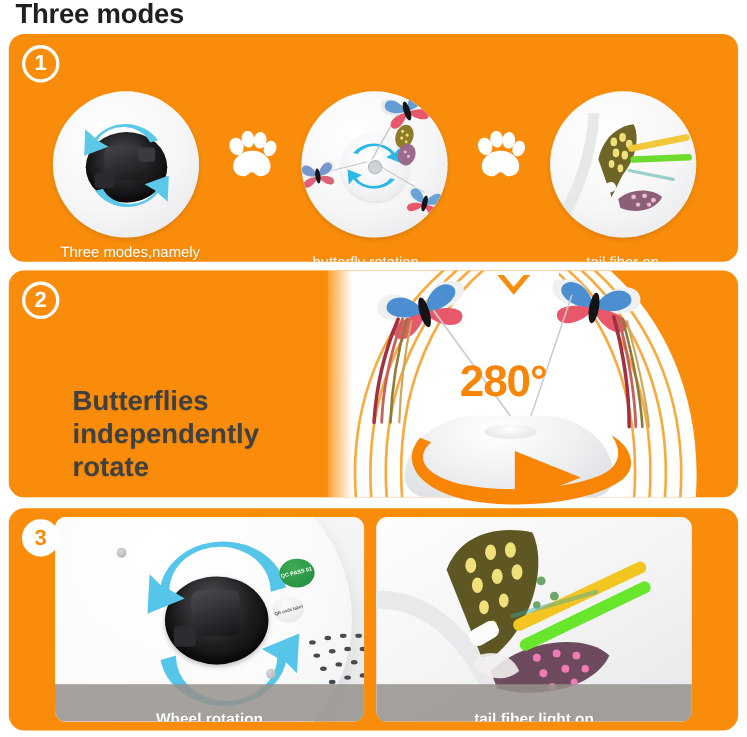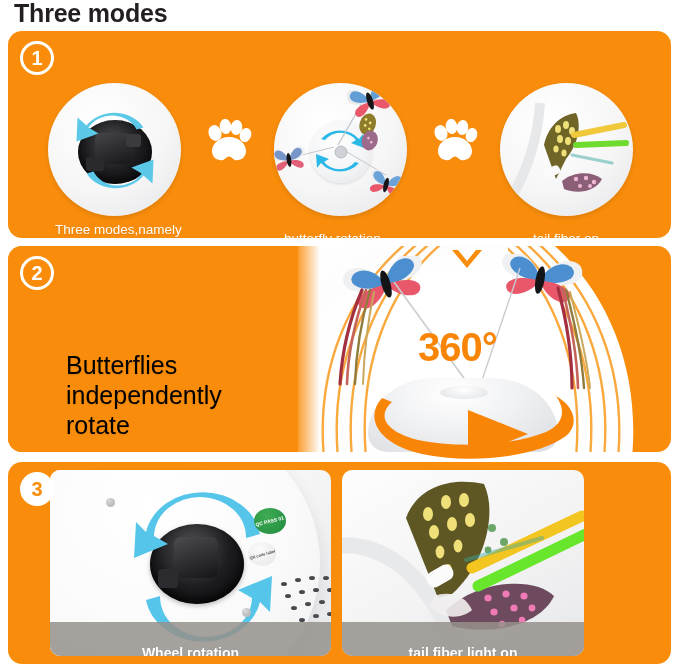--- a/index.html
+++ b/index.html
@@ -84,21 +84,21 @@
 
   .paw{position:absolute;width:46px;height:44px;}
 
   
   .p2-white{
     position:absolute;left:286px;top:0;width:377px;height:206px;
     background:radial-gradient(ellipse at 50% 60%,#ffffff 0%,#ffffff 56%,#fdfdfd 72%,#ffffff 100%);
   }
   .p2-head{
     position:absolute;left:58px;top:104px;width:220px;
-    color:#000000;font-weight:normal;font-size:25px;line-height:30px;
+    color:#404040;font-weight:bold;font-size:25px;line-height:30px;
     text-shadow:0 1px 2px rgba(0,0,0,.10);
   }
   .deg{
     position:absolute;left:418px;top:325px;color:#F98506;font-weight:bold;font-size:40px;
     letter-spacing:-1px;z-index:5;
   }
   .base{
     position:absolute;left:368px;top:378px;width:190px;height:74px;
     border-radius:95px 95px 28px 28px/80px 80px 26px 26px;
     background:radial-gradient(ellipse at 45% 20%,#ffffff 0%,#f0f1f3 45%,#d9dbde 100%);
@@ -109,21 +109,21 @@
     background:radial-gradient(ellipse at 50% 30%,#ffffff,#dfe1e4);z-index:4;
   }
   .arrow360{position:absolute;left:360px;top:372px;z-index:5;}
 
   
   .p3card{
     position:absolute;top:8px;height:186px;border-radius:10px;overflow:hidden;
     background:linear-gradient(150deg,#fdfdfd 0%,#f3f3f4 55%,#e6e7e9 100%);
   }
   #p3a{left:42px;width:281px;}
-  #p3b{left:334px;width:242px;}
+  #p3b{left:334px;width:287px;}
   .capbar{
     position:absolute;left:0;bottom:0;width:100%;height:34px;
     background:rgba(150,145,140,.86);
     display:flex;align-items:center;justify-content:center;
   }
   .capbar span{color:#ffffff;font-weight:bold;font-size:14px;text-shadow:0 1px 1px rgba(0,0,0,.18);margin-top:28px;}
 
   .device-body{
     position:absolute;left:-30px;top:-52px;width:300px;height:290px;border-radius:50%;
     background:radial-gradient(circle at 42% 30%,#ffffff 0%,#fafafb 55%,#eceded 100%);
@@ -366,21 +366,21 @@
       <path d="M190 146 L232 22" stroke="#c9ccd0" stroke-width="1.4" fill="none"></path>
     </svg>
   </div>
 
   <div class="base"></div>
   <div class="base-top"></div>
   <svg class="arrow360" width="230" height="92" viewBox="0 0 230 92">
     <path d="M22 26 C4 46 18 72 62 82 C108 92 176 86 206 64 C220 52 214 34 196 24 C206 38 204 52 186 60 C152 74 96 76 58 68 C26 60 16 44 32 30 Z" fill="#F98506"></path>
     <path d="M108 38 L168 62 L108 86 Z" fill="#F98506"></path>
   </svg>
-  <div class="deg">360°</div>
+  <div class="deg">280°</div>
 
   <div class="panel" id="panel3">
     <div class="badge solid">3</div>
 
     <div class="p3card" id="p3a">
       <div class="device-body"></div>
       <div class="wheel3"></div>
       <svg style="position:absolute;left:60px;top:12px;" width="180" height="168" viewBox="0 0 180 168">
         <path d="M150 52 A58 50 0 0 0 36 50 L26 40 L24 76 L58 62 L44 54 A46 40 0 0 1 136 56 Z" fill="#55C6EA"></path>
         <path d="M36 118 A58 50 0 0 0 150 120 L160 130 L162 94 L128 108 L142 116 A46 40 0 0 1 50 114 Z" fill="#55C6EA"></path>

